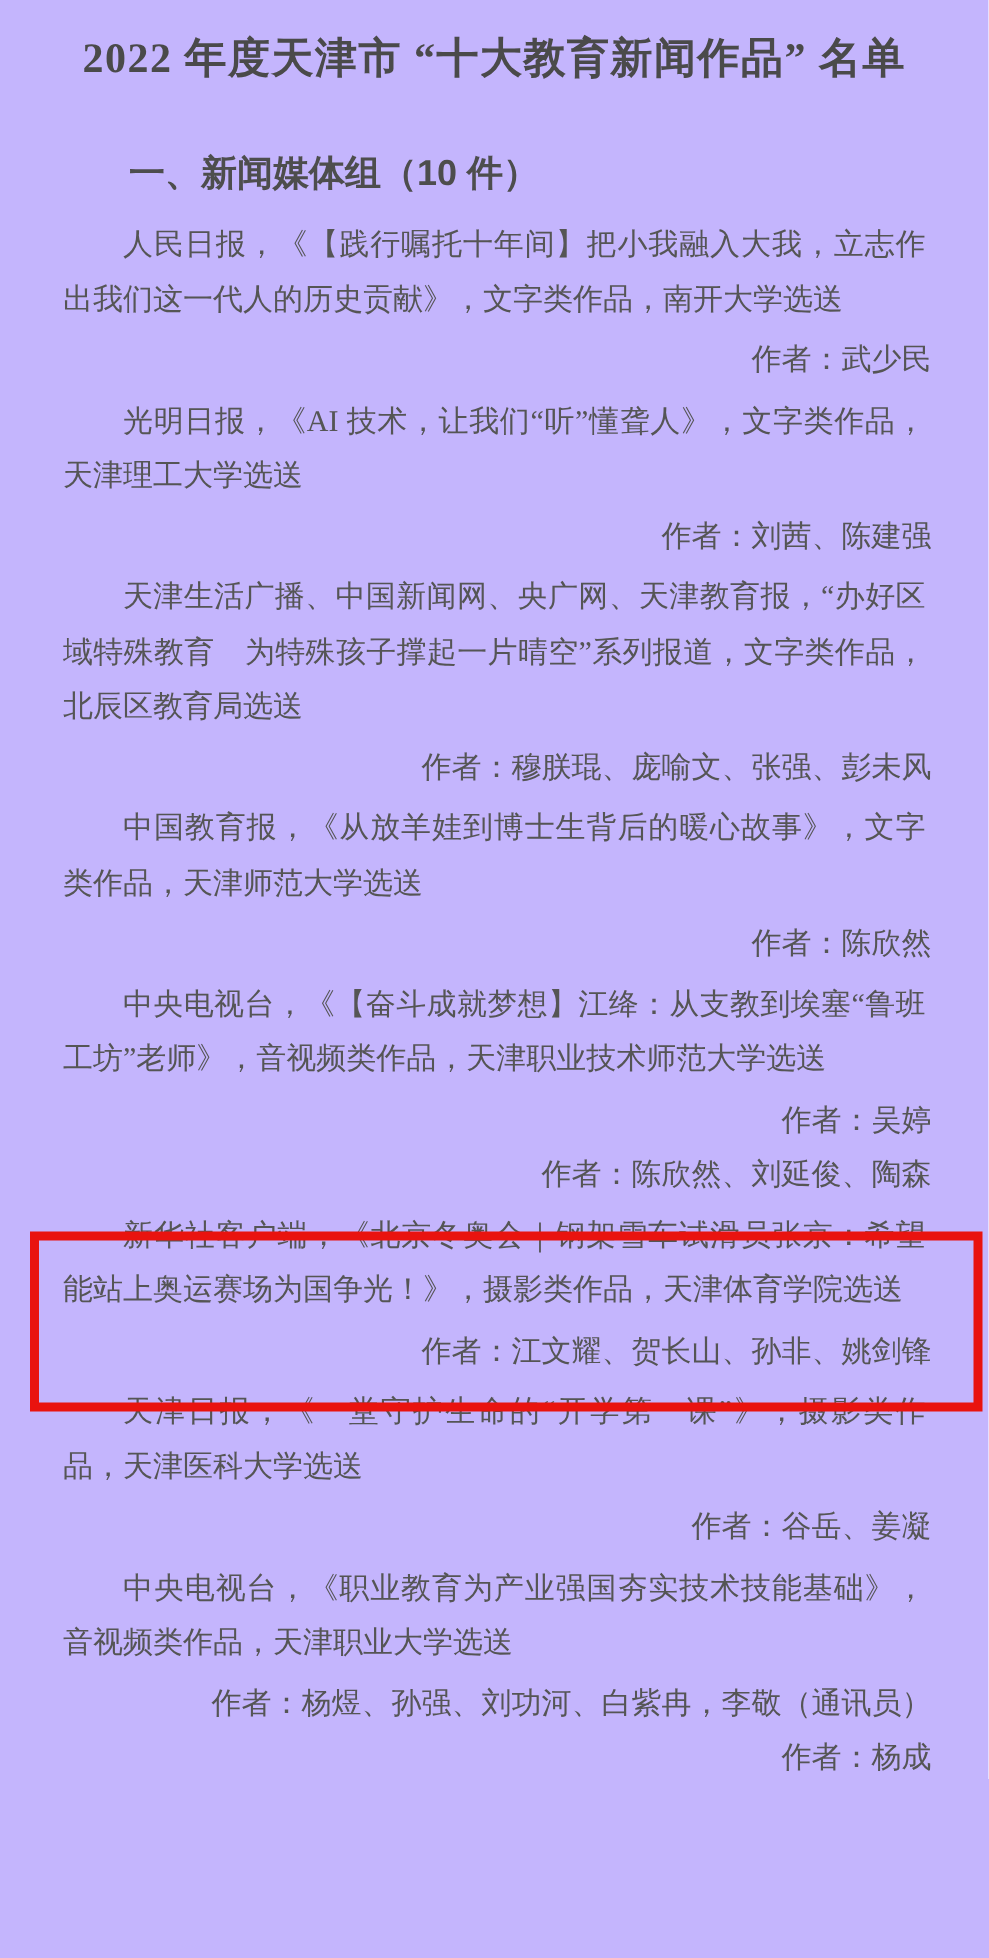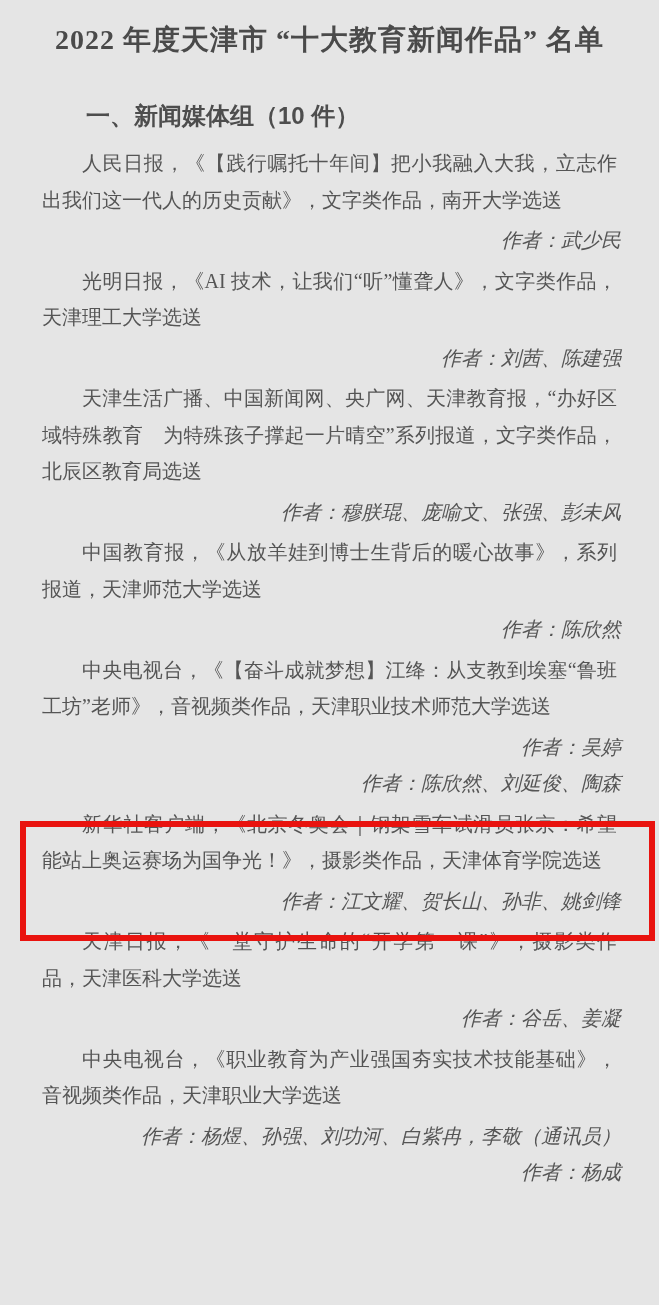--- a/index.html
+++ b/index.html
@@ -1,21 +1,21 @@
 <!DOCTYPE html>
 <html><head>
 <meta charset="utf-8">
 <style>
   html, body { margin: 0; padding: 0; background: #ffffff; }
   .page {
     position: relative;
     width: 659px;
     height: 1305px;
     margin: 0 auto;
-    background: #e5e5e5;
+    background: #c4b5fd;
     overflow: hidden;
     font-family: "Liberation Serif", "DejaVu Serif", serif;
   }
   .content {
     padding: 20px 38px 0 38px;
   }
   .doc-title {
     margin: 0;
     font-size: 28px;
     line-height: 40px;
@@ -42,21 +42,20 @@
   }
   .entry { margin: 0; }
   .entry-body {
     margin: 4px;
     text-align: justify;
     text-indent: 2em;
   }
   .entry-author {
     margin: 0;
     text-align: right;
-    font-style: italic;
   }
   .highlight-box {
     position: absolute;
     left: 20px;
     top: 821px;
     width: 635px;
     height: 120px;
     box-sizing: border-box;
     border: 6px solid #e9130f;
     pointer-events: none;
@@ -83,21 +82,21 @@
         <p class="entry-body">光明日报，《AI 技术，让我们“听”懂聋人》，文字类作品，天津理工大学选送</p>
         <p class="entry-author">作者：刘茜、陈建强</p>
       </div>
 
       <div class="entry">
         <p class="entry-body">天津生活广播、中国新闻网、央广网、天津教育报，“办好区域特殊教育　为特殊孩子撑起一片晴空”系列报道，文字类作品，北辰区教育局选送</p>
         <p class="entry-author">作者：穆朕琨、庞喻文、张强、彭未风</p>
       </div>
 
       <div class="entry">
-        <p class="entry-body">中国教育报，《从放羊娃到博士生背后的暖心故事》，系列报道，天津师范大学选送</p>
+        <p class="entry-body">中国教育报，《从放羊娃到博士生背后的暖心故事》，文字类作品，天津师范大学选送</p>
         <p class="entry-author">作者：陈欣然</p>
       </div>
 
       <div class="entry">
         <p class="entry-body">中央电视台，《【奋斗成就梦想】江绛：从支教到埃塞“鲁班工坊”老师》，音视频类作品，天津职业技术师范大学选送</p>
         <p class="entry-author">作者：吴婷</p>
       </div>
 
       <div class="entry">
         <p class="entry-author">作者：陈欣然、刘延俊、陶森</p>

